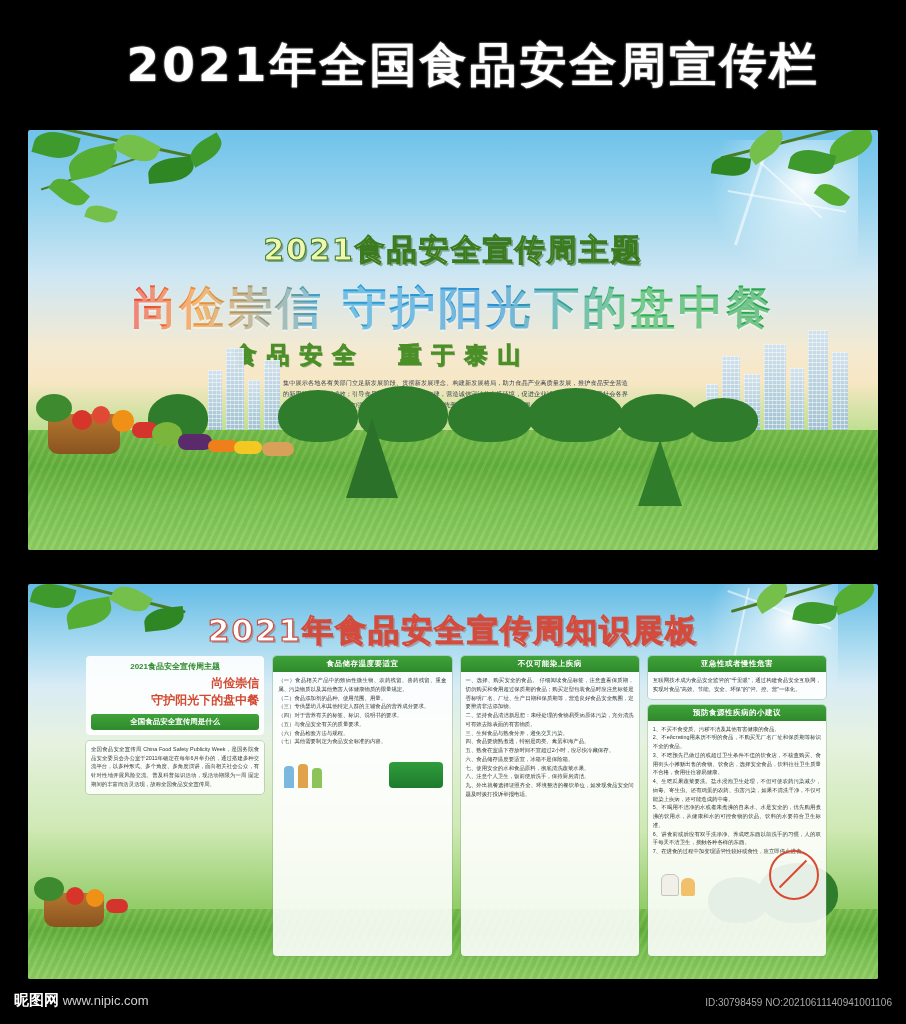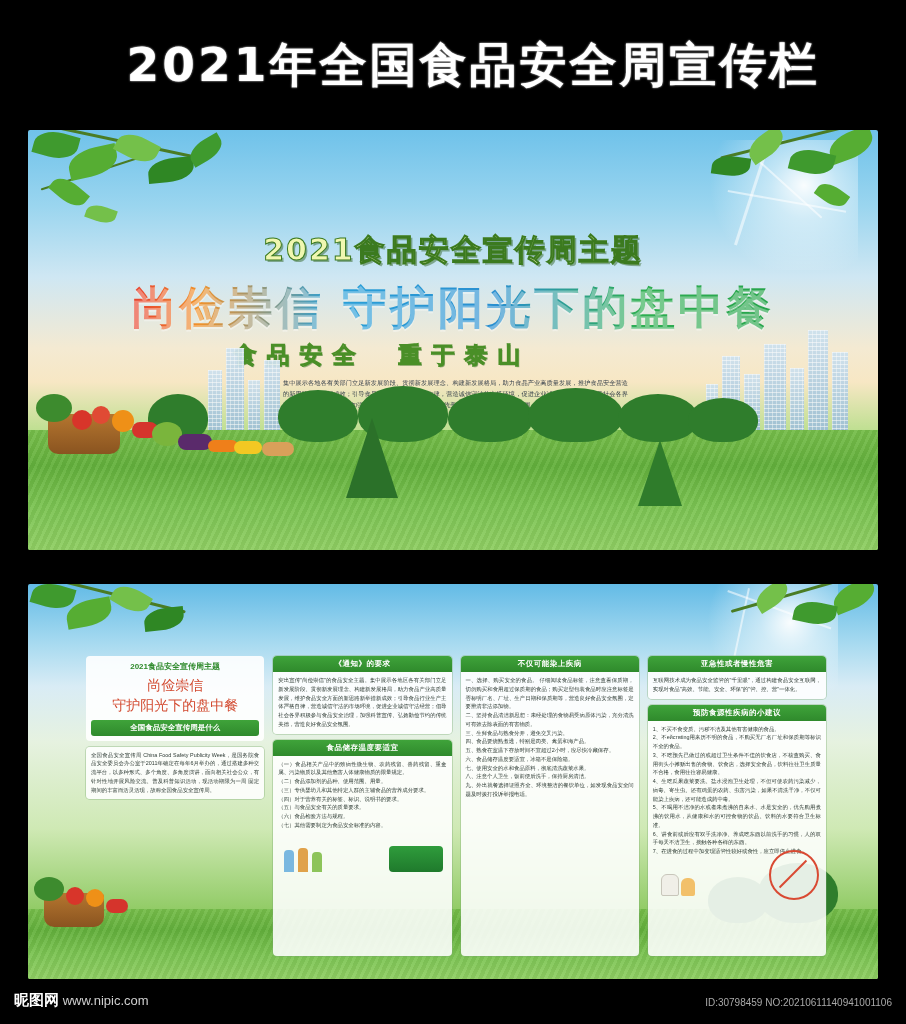--- a/index.html
+++ b/index.html
@@ -121,21 +121,21 @@
     background:linear-gradient(to bottom,#3fa33a,#2f8a2c);
     color:#fff;font-size:7.5px;font-weight:bold;text-align:center;
     padding:3px 2px;border-radius:4px 4px 0 0;letter-spacing:.5px;
   }
   .pb{font-size:5.4px;line-height:1.62;color:#2d3a33;text-align:justify;}
   .c1-hero{
     background:rgba(255,255,255,.9);border-radius:4px;padding:5px;
     text-align:center;
   }
   .c1-hero .t1{font-size:8px;font-weight:bold;color:#2f8a2c;margin-bottom:3px;}
-  .c1-hero .t2{font-size:14px;font-weight:normal;color:#d2492f;line-height:1.45;}
+  .c1-hero .t2{font-size:12px;font-weight:bold;color:#d2492f;line-height:1.45;text-align:right;}
   .c1-hero .t3{
     margin-top:4px;background:linear-gradient(to bottom,#3fa33a,#2f8a2c);
     color:#fff;font-size:7.5px;font-weight:bold;padding:3px 2px;border-radius:3px;
   }
   .illus{height:42px;position:relative;margin-top:2px;}
   .badge-circle{
     position:absolute;right:2px;bottom:0;width:46px;height:46px;border-radius:50%;
     border:2px solid #d94a33;
   }
   .badge-circle:after{
@@ -234,20 +234,21 @@
   <div class="leaf" style="left:4px;top:0px;width:42px;height:24px;transform:rotate(16deg);"></div>
   <div class="leaf l2" style="left:38px;top:16px;width:46px;height:26px;transform:rotate(-10deg);"></div>
   <div class="leaf l3" style="left:84px;top:4px;width:38px;height:22px;transform:rotate(30deg);"></div>
   <div class="leaf l4" style="left:116px;top:24px;width:40px;height:22px;transform:rotate(-6deg);"></div>
 
   <div class="branch" style="right:-10px;top:4px;width:160px;height:3px;transform:rotate(-16deg);"></div>
   <div class="leaf l2" style="right:2px;top:0px;width:44px;height:24px;transform:rotate(-22deg);"></div>
   <div class="leaf" style="right:42px;top:18px;width:42px;height:22px;transform:rotate(12deg);"></div>
   <div class="leaf l3" style="right:88px;top:2px;width:36px;height:20px;transform:rotate(-32deg);"></div>
 
+  <div class="b2-title">2021年食品安全宣传周知识展板</div>
 
   <div class="grass" style="height:70px;"></div>
   <div class="tree" style="right:40px;bottom:56px;width:80px;height:60px;"></div>
   <div class="tree" style="right:110px;bottom:56px;width:60px;height:46px;"></div>
   <div class="basket" style="left:16px;bottom:52px;width:60px;height:34px;"></div>
   <div class="veg" style="left:6px;bottom:78px;width:30px;height:24px;background:#3d8b2e;"></div>
   <div class="veg" style="left:38px;bottom:74px;width:18px;height:18px;background:#d8352a;"></div>
   <div class="veg" style="left:58px;bottom:72px;width:18px;height:18px;background:#ef9017;"></div>
   <div class="veg" style="left:78px;bottom:66px;width:22px;height:14px;background:#d5342c;border-radius:7px;"></div>
 
@@ -259,24 +260,20 @@
         <div class="t2" style="white-space:pre-line;">尚俭崇信
 守护阳光下的盘中餐</div>
         <div class="t3">全国食品安全宣传周是什么</div>
       </div>
       <div class="panel">
         <div class="pb" style="white-space:pre-line;">全国食品安全宣传周 China Food Safety Publicity Week，是国务院食品安全委员会办公室于2011年确定在每年6月举办的，通过搭建多种交流平台，以多种形式、多个角度、多角度演讲，面向相关社会公众，有针对性地开展风险交流、普及科普知识活动，现活动期限为一周 固定期间的丰富而活灵活现，故称全国食品安全宣传周。</div>
       </div>
     </div>
 
     <div class="col">
-      <div class="panel">
-        <div class="ph">《通知》的要求</div>
-        <div class="pb" style="white-space:pre-line;">突出宣传"尚俭崇信"的食品安全主题。集中展示各地区各有关部门立足新发展阶段、贯彻新发展理念、构建新发展格局，助力食品产业高质量发展，维护食品安全方面的新思路新举措新成效；引导食品行业生产主体严格自律，营造诚信守法的市场环境，促进企业诚信守法经营；倡导社会各界积极参与食品安全治理，加强科普宣传、弘扬勤俭节约的传统美德，营造良好食品安全氛围。</div>
-      </div>
       <div class="panel" style="flex:1;">
         <div class="ph">食品储存温度要适宜</div>
         <div class="pb" style="white-space:pre-line;">（一）食品相关产品中的致病性微生物、农药残留、兽药残留、重金属、污染物质以及其他危害人体健康物质的限量规定。
 （二）食品添加剂的品种、使用范围、用量。
 （三）专供婴幼儿和其他特定人群的主辅食品的营养成分要求。
 （四）对于营养有关的标签、标识、说明书的要求。
 （五）与食品安全有关的质量要求。
 （六）食品检验方法与规程。
 （七）其他需要制定为食品安全标准的内容。</div>
         <div class="illus">

